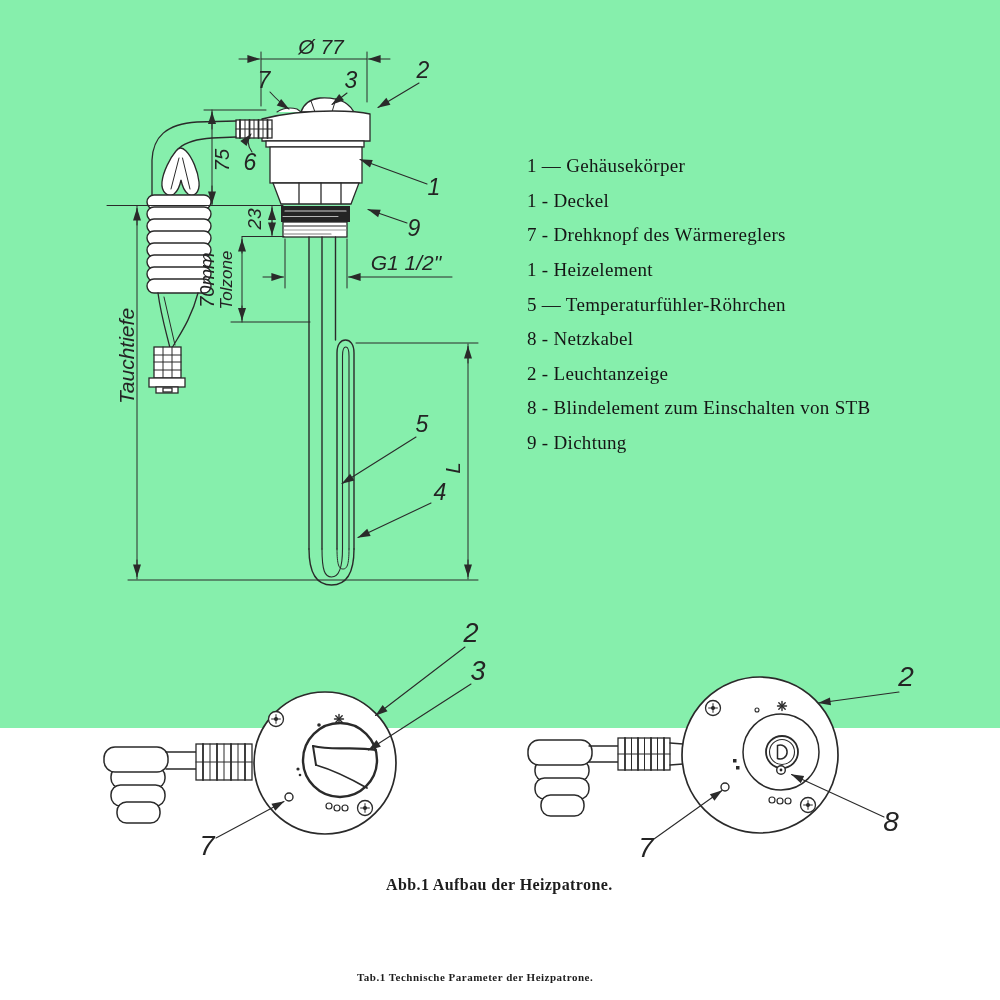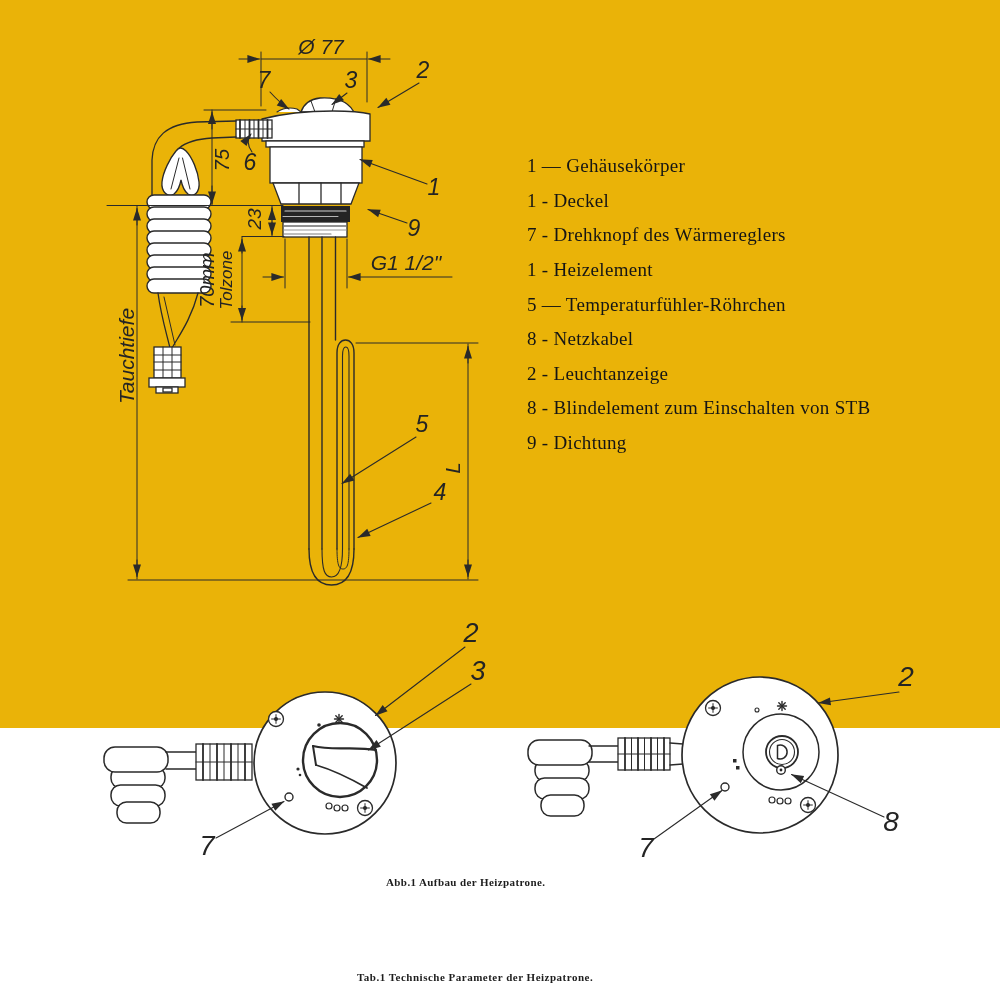--- a/index.html
+++ b/index.html
@@ -1,31 +1,31 @@
 <!DOCTYPE html>
 <html><head>
 <meta charset="utf-8">
 <style>
   html,body{margin:0;padding:0;}
   body{width:1000px;height:1000px;background:#ffffff;position:relative;
        font-family:"Liberation Sans",sans-serif;overflow:hidden;}
-  #stage{position:absolute;left:0;top:0;width:1000px;height:728px;background:#eab308;}
+  #stage{position:absolute;left:0;top:0;width:1000px;height:728px;background:#86efac;}
   svg{position:absolute;left:0;top:0;}
   .t{position:absolute;transform:translate(-50%,-50%);white-space:nowrap;
      color:#242424;font-style:italic;font-family:"Liberation Sans",sans-serif;}
   .tr{position:absolute;transform:translate(-50%,-50%) rotate(-90deg);white-space:nowrap;
      color:#242424;font-style:italic;font-family:"Liberation Sans",sans-serif;}
   .callout{font-size:23px;}
   .callout-big{font-size:27px;}
   #legend{position:absolute;left:517px;top:149px;width:420px;
           font-family:"Liberation Serif","DejaVu Serif",serif;font-size:19px;color:#151515;margin-left:10px;}
   #legend .row{height:34.6px;display:flex;align-items:center;letter-spacing:0.3px;}
   .caption{position:absolute;font-family:"Liberation Serif","DejaVu Serif",serif;
            font-weight:600;color:#1d1d1d;white-space:nowrap;}
-  #fig-caption{left:386px;top:876px;font-size:11px;letter-spacing:0.4px;}
+  #fig-caption{left:386px;top:876px;font-size:16px;letter-spacing:0.4px;}
   #tab-caption{left:357px;top:971px;font-size:11px;letter-spacing:0.5px;}
 </style>
 </head>
 <body>
 
 <div id="stage">
 
 <svg width="1000" height="1000" viewBox="0 0 1000 1000" fill="none" stroke="#2a2a2a" stroke-width="1.3" stroke-linecap="round">
   <defs>
     <marker id="ah" markerWidth="15" markerHeight="11" refX="12.6" refY="5" orient="auto" markerUnits="userSpaceOnUse">

